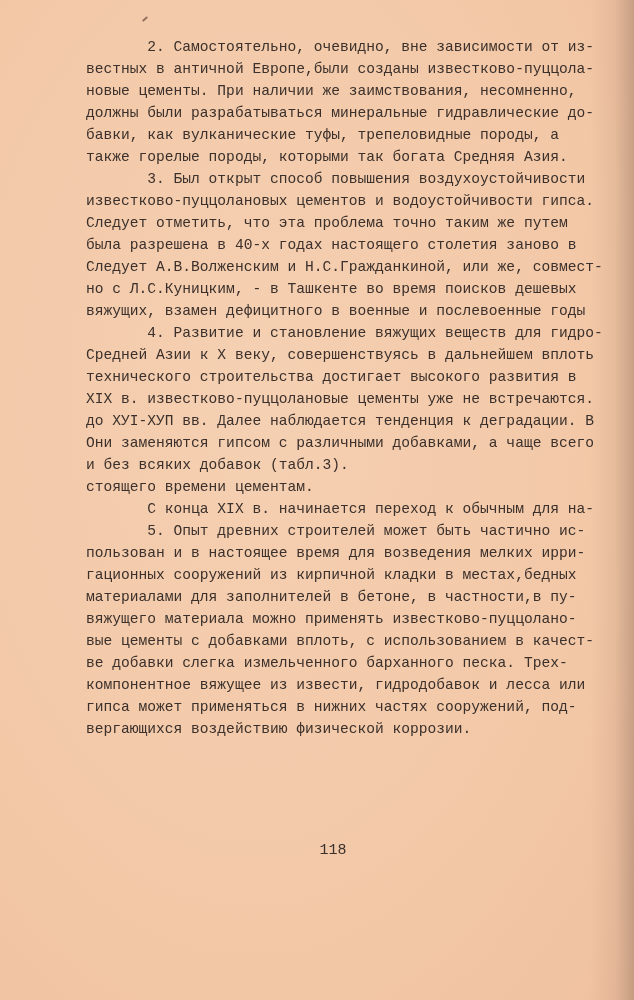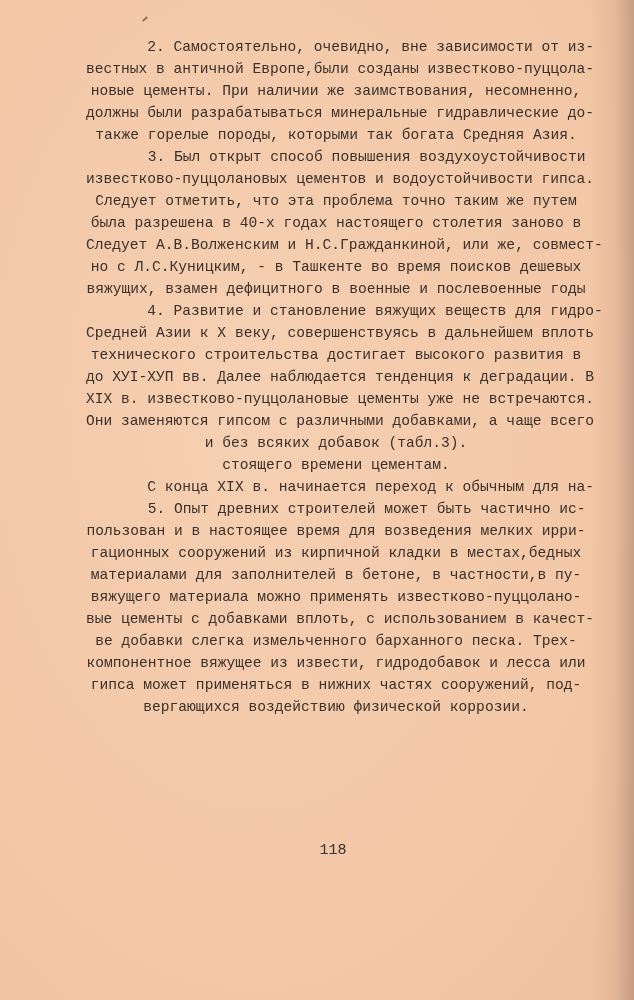--- a/index.html
+++ b/index.html
@@ -37,21 +37,20 @@
       font-family: "Liberation Mono", "DejaVu Sans Mono", monospace;
       font-size: 14.6px;
       line-height: 22px;
       color: #3b302b;
       letter-spacing: 0px;
     }
     .line {
       white-space: pre;
       height: 22px;
       display: block;
-      text-align: center;
     }
     .page-number {
       position: absolute;
       left: 0;
       width: 634px;
       top: 842px;
       text-align: center;
       font-family: "Liberation Mono", "DejaVu Sans Mono", monospace;
       font-size: 15px;
       color: #3b302b;
@@ -63,37 +62,38 @@
 
 <div class="page">
   <div class="mark"></div>
 
   <div class="text-block">
     <div>
       <span class="line">       2. Самостоятельно, очевидно, вне зависимости от из-</span>
       <span class="line">вестных в античной Европе,были созданы известково-пуццола-</span>
       <span class="line">новые цементы. При наличии же заимствования, несомненно,</span>
       <span class="line">должны были разрабатываться минеральные гидравлические до-</span>
+      <span class="line">бавки, как вулканические туфы, трепеловидные породы, а</span>
       <span class="line">также горелые породы, которыми так богата Средняя Азия.</span>
     </div>
     <div>
       <span class="line">       3. Был открыт способ повышения воздухоустойчивости</span>
       <span class="line">известково-пуццолановых цементов и водоустойчивости гипса.</span>
       <span class="line">Следует отметить, что эта проблема точно таким же путем</span>
       <span class="line">была разрешена в 40-х годах настоящего столетия заново в</span>
       <span class="line">Следует А.В.Волженским и Н.С.Гражданкиной, или же, совмест-</span>
       <span class="line">но с Л.С.Куницким, - в Ташкенте во время поисков дешевых</span>
       <span class="line">вяжущих, взамен дефицитного в военные и послевоенные годы</span>
     </div>
     <div>
       <span class="line">       4. Развитие и становление вяжущих веществ для гидро-</span>
       <span class="line">Средней Азии к X веку, совершенствуясь в дальнейшем вплоть</span>
       <span class="line">технического строительства достигает высокого развития в</span>
+      <span class="line">XIX в. известково-пуццолановые цементы уже не встречаются.</span>
       <span class="line">до ХУI-ХУП вв. Далее наблюдается тенденция к деградации. В</span>
-      <span class="line">XIX в. известково-пуццолановые цементы уже не встречаются.</span>
       <span class="line">Они заменяются гипсом с различными добавками, а чаще всего</span>
       <span class="line">и без всяких добавок (табл.3).</span>
     </div>
     <div>
       <span class="line">стоящего времени цементам.</span>
       <span class="line">       С конца XIX в. начинается переход к обычным для на-</span>
     </div>
     <div>
       <span class="line">       5. Опыт древних строителей может быть частично ис-</span>
       <span class="line">пользован и в настоящее время для возведения мелких ирри-</span>

